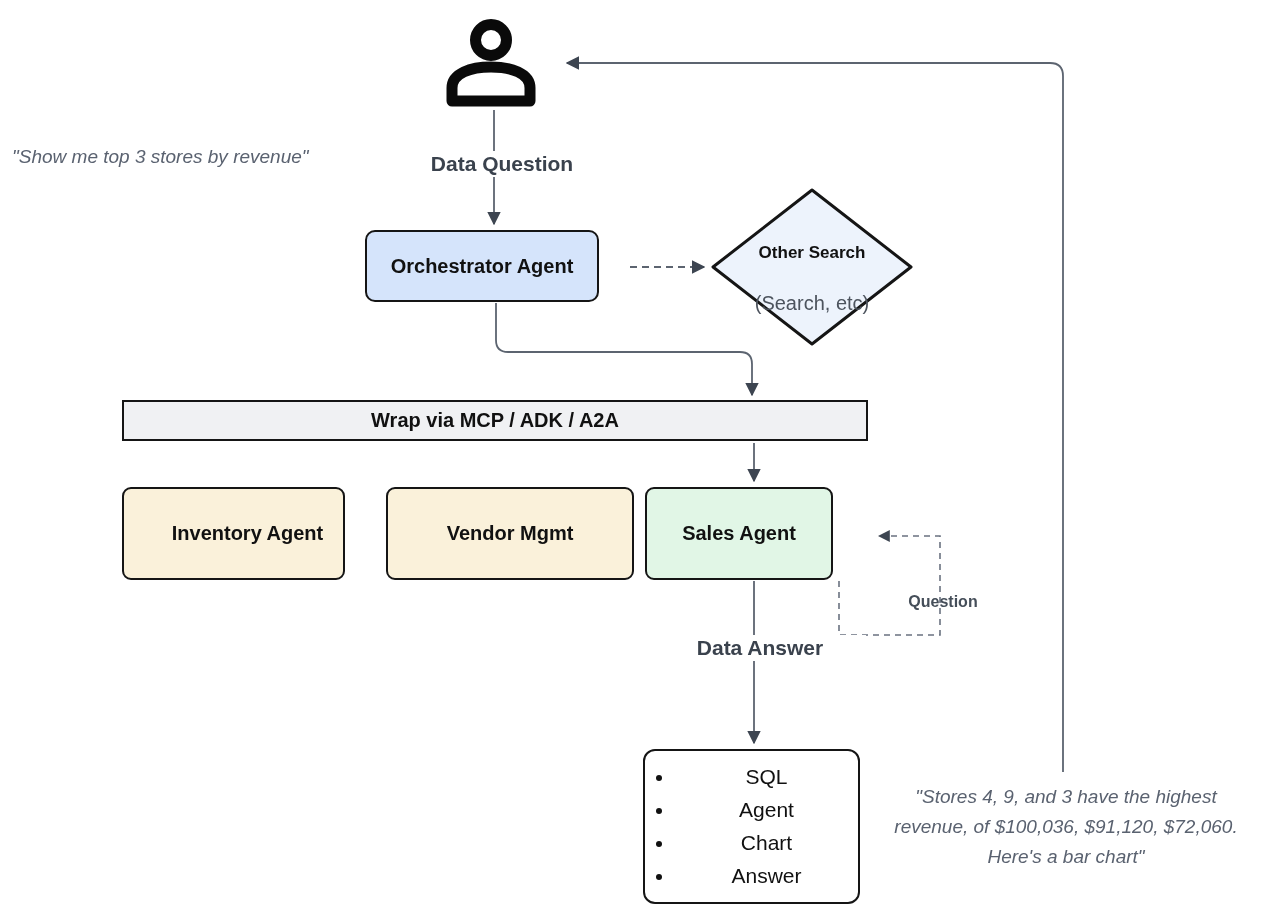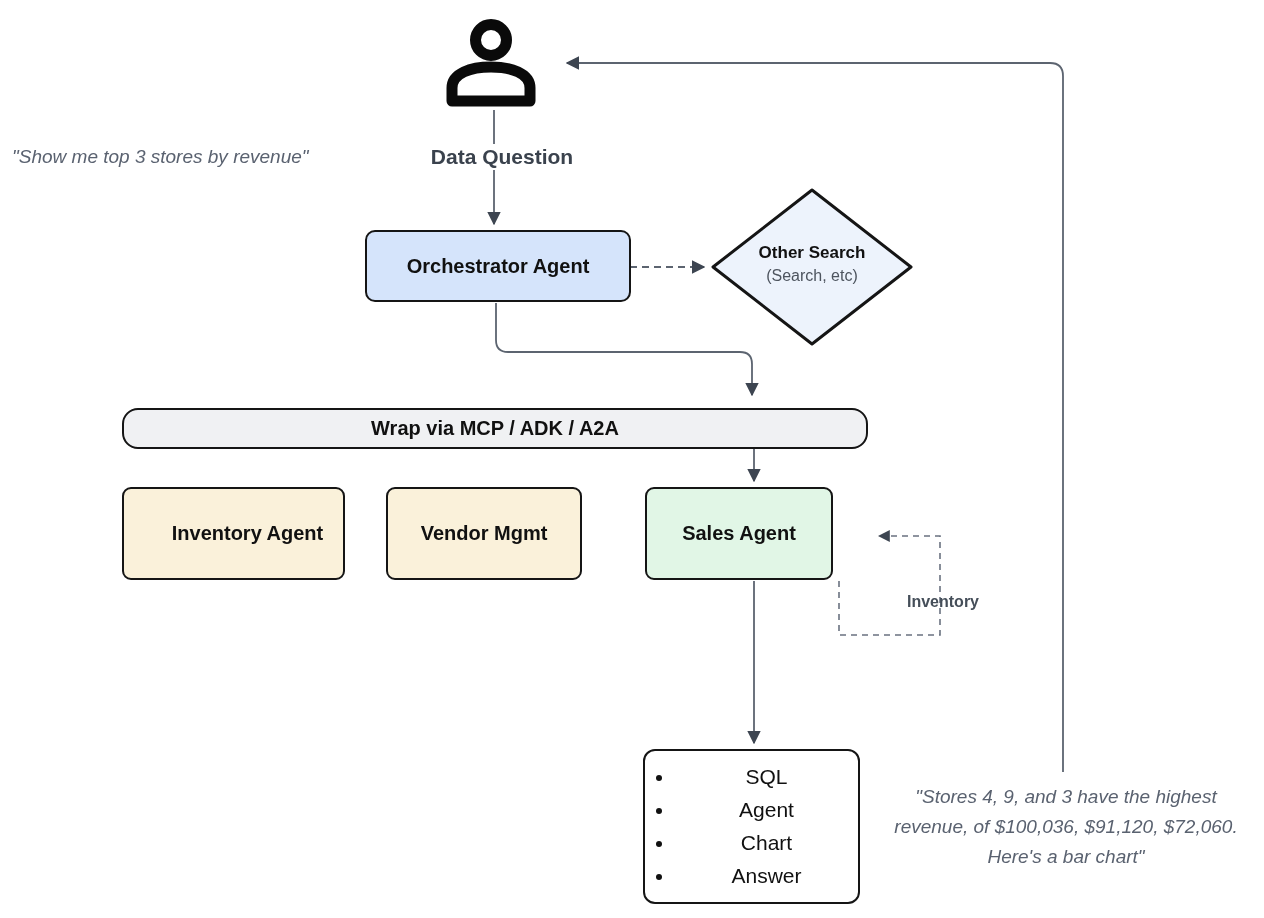--- a/index.html
+++ b/index.html
@@ -6,47 +6,47 @@
   .canvas{
     position:relative;width:1264px;height:918px;background:#ffffff;overflow:hidden;
     font-family:"Liberation Sans",sans-serif;
   }
   svg.layer{position:absolute;left:0;top:0;z-index:1;}
   .node{
     position:absolute;z-index:2;box-sizing:border-box;
     border:2.5px solid #151515;display:flex;align-items:center;justify-content:center;
     font-weight:700;color:#111;font-size:20px;text-align:center;
   }
-  .node-orchestrator{left:365px;top:230px;width:266px;height:72px;border-radius:10px;}
-  .node-bar{left:122px;top:400px;width:746px;height:41px;border-radius:16px;font-size:20px;margin-top:8px;}
+  .node-orchestrator{left:365px;top:230px;width:234px;height:72px;border-radius:10px;}
+  .node-bar{left:122px;top:400px;width:746px;height:41px;border-radius:0;font-size:20px;}
   .node-agent{top:487px;height:93px;border-radius:9px;}
   .node-inventory{left:122px;width:223px;padding-left:28px;}
-  .node-vendor{left:386px;width:196px;}
+  .node-vendor{left:386px;width:248px;}
   .node-sales{left:645px;width:188px;}
   .node-output{
     left:643px;top:749px;width:217px;height:155px;border-radius:12px;background:#ffffff;
     display:block;font-weight:400;
   }
   .node-output ul{margin:14px 0 0 0;padding:0 0 0 30px;list-style:disc;}
   .node-output li{font-size:21px;color:#111;margin:0 0 9px 0;font-weight:400;}
   .flow-label{
     position:absolute;z-index:3;background:#ffffff;padding:1px 6px;
     font-weight:700;font-size:21px;color:#3a424d;text-align:center;white-space:nowrap;
   }
-  .label-data-question{left:396px;top:144px;width:200px;}
+  .label-data-question{left:396px;top:151px;width:200px;}
   .label-data-answer{left:654px;top:635px;width:200px;}
   .label-reasoning{
     position:absolute;z-index:3;left:891px;top:593px;width:104px;text-align:center;
     font-weight:700;font-size:16px;color:#454e59;white-space:nowrap;
   }
   .diamond-text{
     position:absolute;z-index:2;left:732px;top:241px;width:160px;text-align:center;
   }
   .diamond-title{font-weight:700;font-size:17px;color:#111;line-height:24px;}
-  .diamond-sub{font-weight:400;font-size:16px;color:#4d545e;line-height:22px;}
+  .diamond-sub{font-weight:400;font-size:20px;color:#4d545e;line-height:22px;margin-top:27px;}
   .quote{
     position:absolute;z-index:2;font-style:italic;font-size:19px;color:#5a6270;
     line-height:30px;
   }
   .quote-left{left:12px;top:142px;width:350px;text-align:left;white-space:nowrap;}
   .quote-right{left:868px;top:782px;width:396px;text-align:center;}
 </style>
 </head>
 <body>
 
@@ -83,21 +83,22 @@
 
   <div class="quote quote-left">"Show me top 3 stores by revenue"</div>
 
   <div class="quote quote-right">
     <div>"Stores 4, 9, and 3 have the highest</div>
     <div>revenue, of $100,036, $91,120, $72,060.</div>
     <div>Here's a bar chart"</div>
   </div>
 
   <div class="flow-label label-data-question">Data Question</div>
-  <div class="label-reasoning">Inventory</div>
+  <div class="flow-label label-data-answer">Data Answer</div>
+  <div class="label-reasoning">Question</div>
 
   <div class="node node-orchestrator" style="background: rgb(213, 228, 251);">Orchestrator Agent</div>
 
   <div class="diamond-text">
     <div class="diamond-title">Other Search</div>
     <div class="diamond-sub">(Search, etc)</div>
   </div>
 
   <div class="node node-bar" style="background: rgb(240, 241, 243);">Wrap via MCP / ADK / A2A</div>
 

